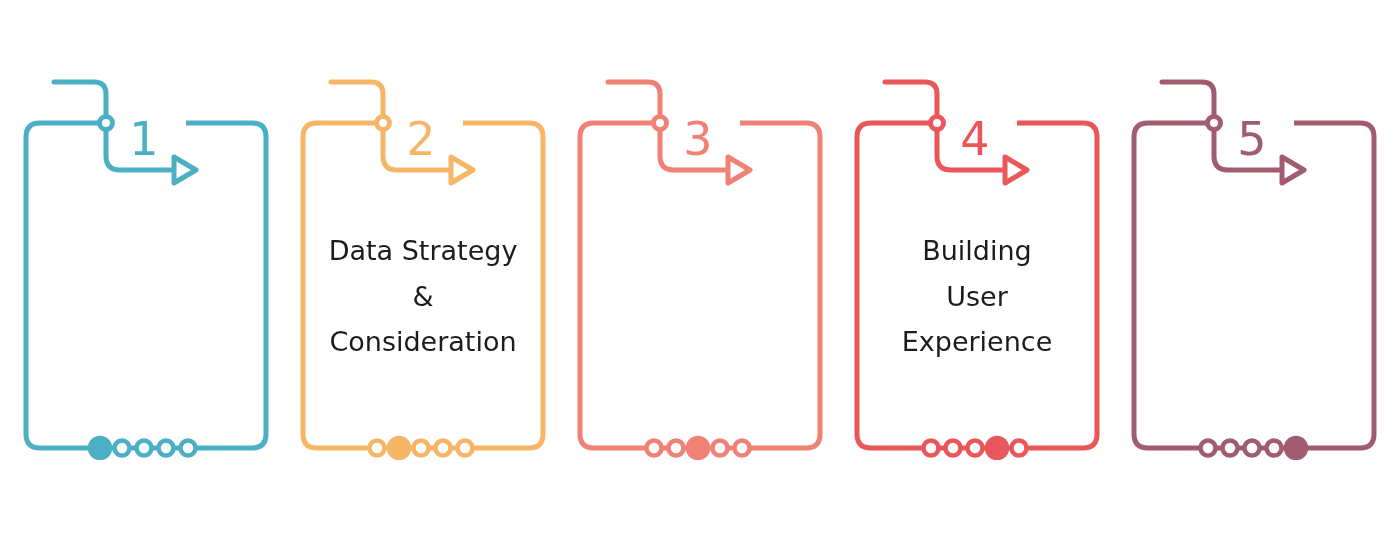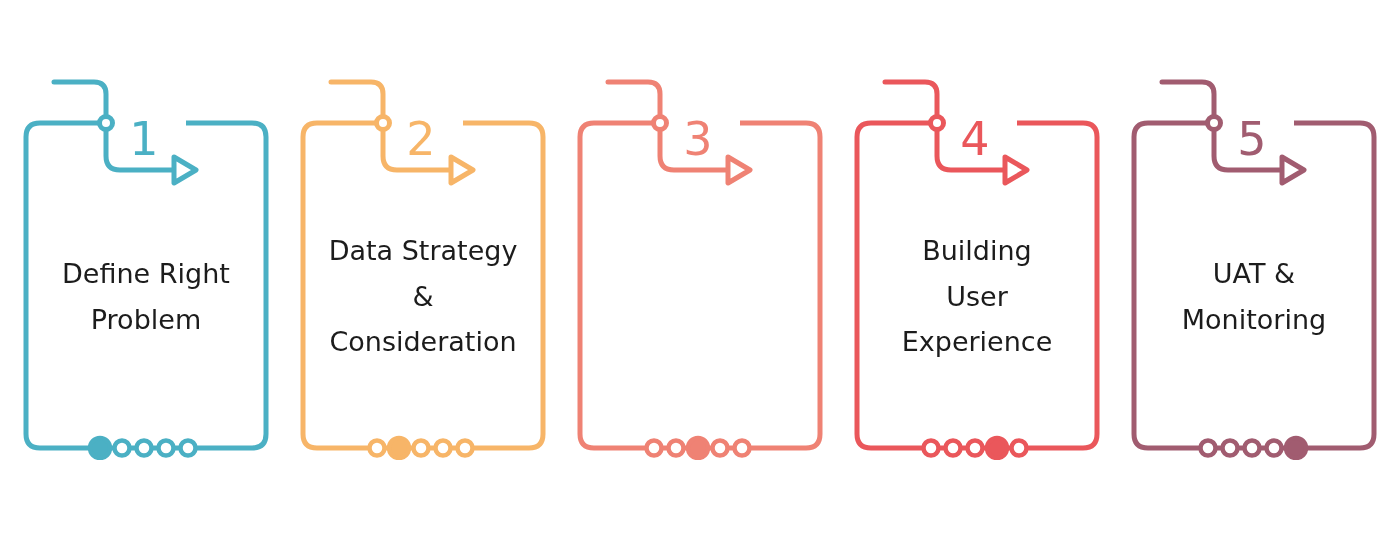--- a/index.html
+++ b/index.html
@@ -99,22 +99,20 @@
       <path class="hook-line" d="M 38 22 H 78 Q 90 22 90 34 V 96 Q 90 110 104 110 H 157"></path>
       <path class="arrow-head" d="M 158 97 L 180 110 L 158 123 Z"></path>
       <circle class="node-circle" cx="90" cy="63" r="6.5"></circle>
       <circle class="dot active" cx="84" cy="388" r="10"></circle>
       <circle class="dot" cx="106" cy="388" r="7.5"></circle>
       <circle class="dot" cx="128" cy="388" r="7.5"></circle>
       <circle class="dot" cx="150" cy="388" r="7.5"></circle>
       <circle class="dot" cx="172" cy="388" r="7.5"></circle>
     </svg>
     <div class="step-number">1</div>
-    <div class="step-title">Define Right
-Problem</div>
   </div>
 
   <div class="step-card" style="--c: #F7B568;">
     <svg viewBox="0 0 260 400" width="260" height="400">
       <path class="frame-line" d="M 90 63 H 24 Q 10 63 10 77 V 374 Q 10 388 24 388 H 236 Q 250 388 250 374 V 77 Q 250 63 236 63 H 170"></path>
       <path class="hook-line" d="M 38 22 H 78 Q 90 22 90 34 V 96 Q 90 110 104 110 H 157"></path>
       <path class="arrow-head" d="M 158 97 L 180 110 L 158 123 Z"></path>
       <circle class="node-circle" cx="90" cy="63" r="6.5"></circle>
       <circle class="dot" cx="84" cy="388" r="7.5"></circle>
       <circle class="dot active" cx="106" cy="388" r="10"></circle>
@@ -167,17 +165,15 @@
       <path class="hook-line" d="M 38 22 H 78 Q 90 22 90 34 V 96 Q 90 110 104 110 H 157"></path>
       <path class="arrow-head" d="M 158 97 L 180 110 L 158 123 Z"></path>
       <circle class="node-circle" cx="90" cy="63" r="6.5"></circle>
       <circle class="dot" cx="84" cy="388" r="7.5"></circle>
       <circle class="dot" cx="106" cy="388" r="7.5"></circle>
       <circle class="dot" cx="128" cy="388" r="7.5"></circle>
       <circle class="dot" cx="150" cy="388" r="7.5"></circle>
       <circle class="dot active" cx="172" cy="388" r="10"></circle>
     </svg>
     <div class="step-number">5</div>
-    <div class="step-title">UAT &amp;
-Monitoring</div>
   </div>
 
 </div>
 
 </body></html>

